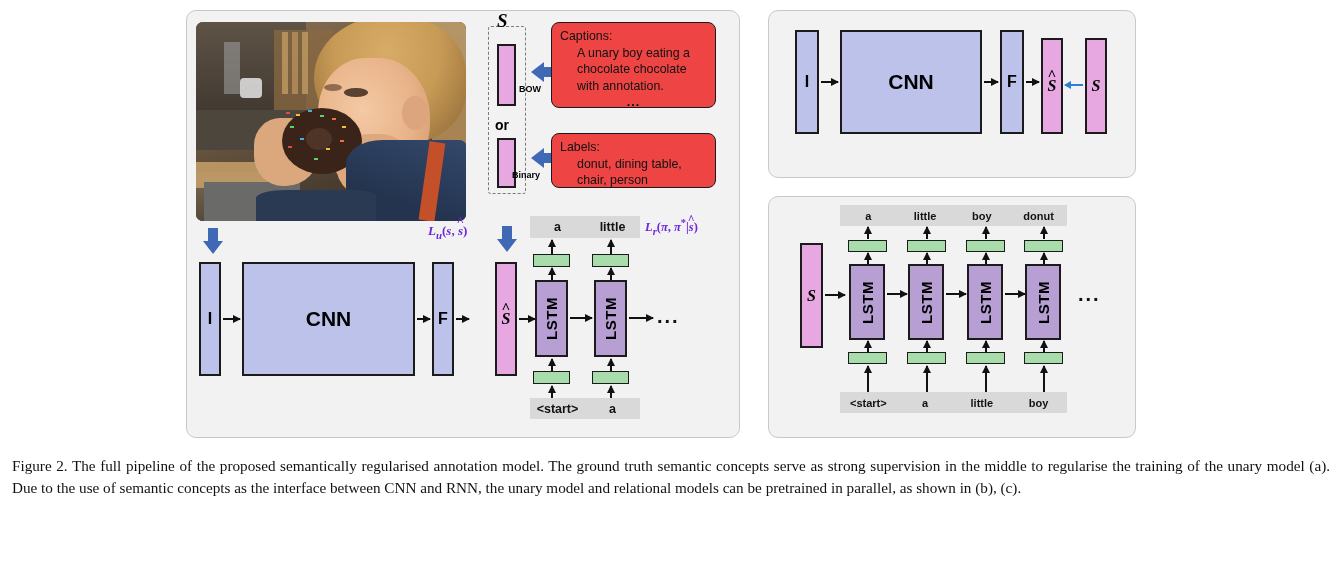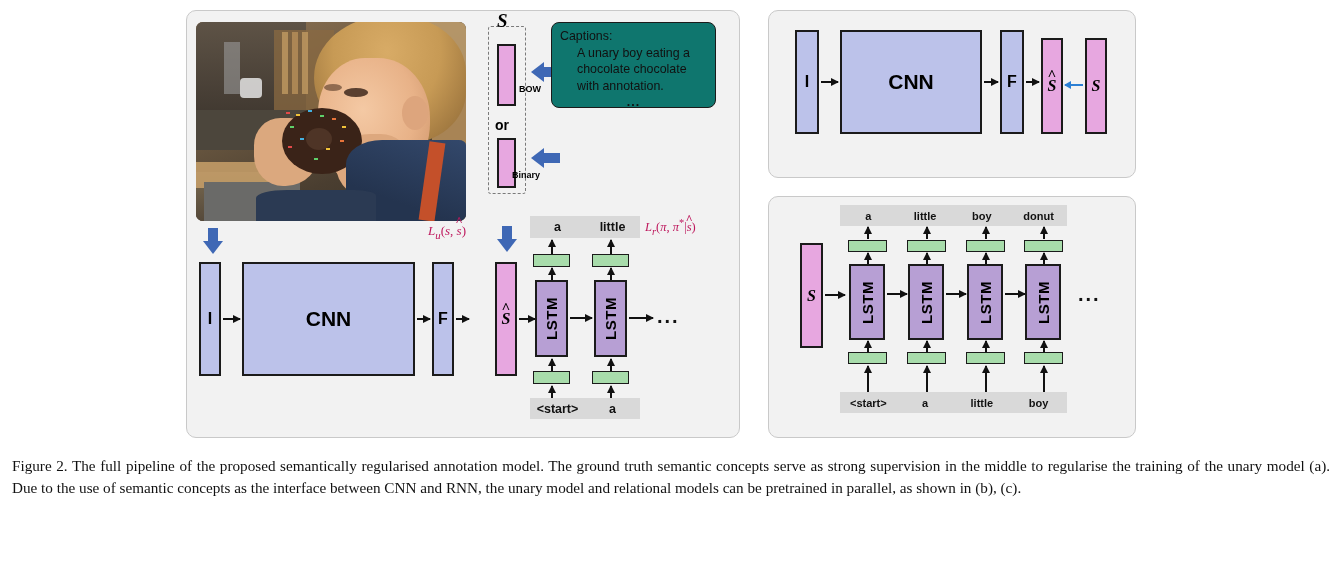--- a/index.html
+++ b/index.html
@@ -81,21 +81,21 @@
   .blue-mini{position:absolute;height:2px;background:#2b7fd4;}
   .blue-mini::after{
     content:"";position:absolute;left:-1px;top:-3px;
     border-right:7px solid #2b7fd4;
     border-top:4px solid transparent;border-bottom:4px solid transparent;
   }
 
   
   .textbox{
     position:absolute;
-    background:#0f766e;
+    background:#ef4444;
     border:1.6px solid #1b1b1b;
     border-radius:8px;
     box-sizing:border-box;
     padding:5px 8px;
     font-size:12.4px;color:#111;line-height:1.34;
   }
   .tb-body{padding-left:17px;}
   .tb-dots{text-align:center;font-weight:bold;letter-spacing:1px;}
 
   .dashed{
@@ -118,21 +118,21 @@
     flex:1;text-align:center;font-size:12.5px;font-weight:bold;color:#111;
     white-space:nowrap;
   }
   .wordstrip.small span{font-size:11px;}
 
   .ellip{position:absolute;font-size:20px;font-weight:bold;color:#111;letter-spacing:2px;}
 
   .loss{
     position:absolute;
     font-family:"Liberation Serif",serif;
-    font-size:13px;color:#be185d;white-space:nowrap;
+    font-size:13px;color:#6d28d9;white-space:nowrap;font-weight:bold;
   }
   .loss i{font-style:italic;}
   .cal{font-family:"Liberation Serif",serif;font-style:italic;}
 
   
   .photo{
     position:absolute;
     border-radius:7px;
     overflow:hidden;
     background:#6b5a48;
@@ -229,20 +229,25 @@
   <div class="arrow-lab" style="left:512px;top:170px;">Binary</div>
 
   <div class="textbox" style="left:551px;top:22px;width:165px;height:86px;">
     <div>Captions:</div>
     <div class="tb-body">A unary  boy eating a</div>
     <div class="tb-body">chocolate  chocolate</div>
     <div class="tb-body">with annotation.</div>
     <div class="tb-dots">...</div>
   </div>
 
+  <div class="textbox" style="left:551px;top:133px;width:165px;height:55px;">
+    <div>Labels:</div>
+    <div class="tb-body">donut, dining table,</div>
+    <div class="tb-body">chair, person</div>
+  </div>
 
   <div class="bigarrow" style="left:203px;top:228px;">
     <div class="stem"></div>
       <div class="head"></div>
   </div>
   <div class="bigarrow" style="left:497px;top:226px;">
     <div class="stem"></div>
       <div class="head"></div>
   </div>
   <div class="loss" style="left:428px;top:223px;">

